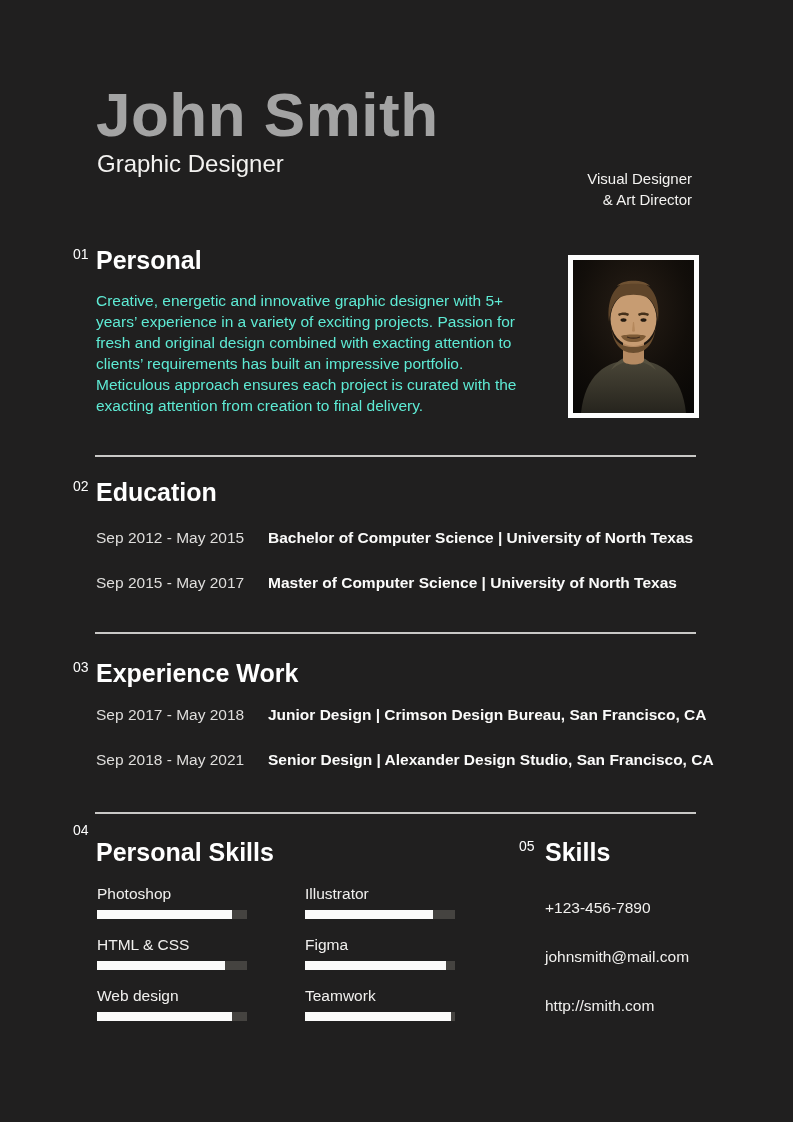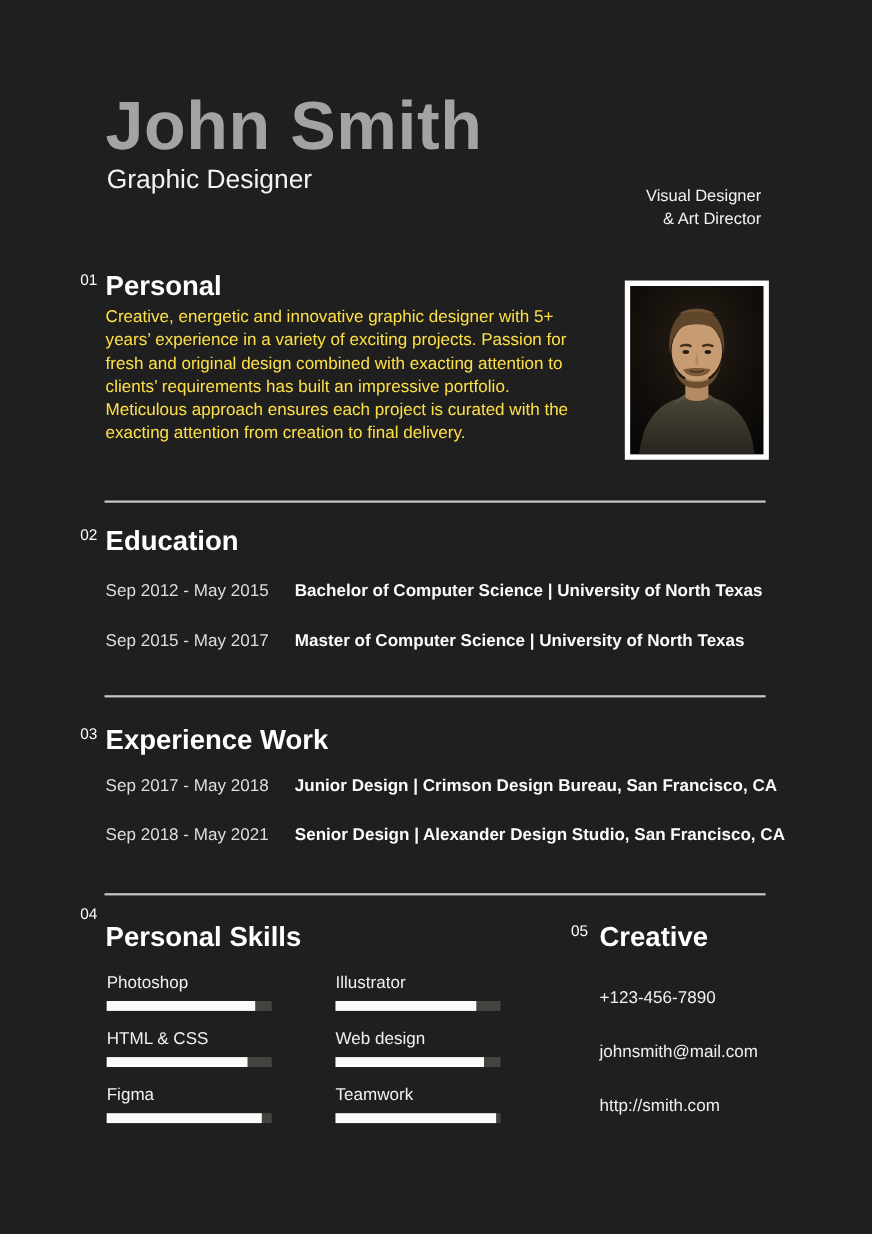--- a/index.html
+++ b/index.html
@@ -29,22 +29,22 @@
   
   .secnum{position:absolute;font-size:14px;font-weight:400;color:#fdfdfd;}
   .sechead{position:absolute;font-size:25px;font-weight:700;line-height:1;color:#ffffff;white-space:nowrap;}
   #num-profile{left:73px;top:246px}   #head-profile{left:96px;top:248px}
   #num-edu{left:73px;top:478px}       #head-edu{left:96px;top:480px}
   #num-exp{left:73px;top:659px}       #head-exp{left:96px;top:661px}
   #num-skills{left:73px;top:822px}    #head-skills{left:96px;top:840px}
   #num-contact{left:519px;top:838px}  #head-contact{left:545px;top:840px}
   
   .profile-text{
-    position:absolute;left:96px;top:278px;width:444px;
-    font-size:15.5px;line-height:21px;color:#fde047;
+    position:absolute;left:96px;top:290px;width:444px;
+    font-size:15.5px;line-height:21px;color:#5eead4;
   }
   .photo{
     position:absolute;left:568px;top:255px;width:131px;height:163px;
     border:5px solid #fdfdfd;box-sizing:border-box;background:#0b0908;
   }
   .photo svg{display:block;width:100%;height:100%;}
   
   .rule{position:absolute;left:95px;width:601px;height:2px;background:#c9c8c6;}
   #rule1{top:455px}#rule2{top:632px}#rule3{top:812px}
   
@@ -161,40 +161,40 @@
           <div class="bar-fill" style="width: 85%;"></div>
         </div>
     </div>
     <div class="skill">
       <div class="label">HTML &amp; CSS</div>
       <div class="bar">
           <div class="bar-fill" style="width: 85%;"></div>
         </div>
     </div>
     <div class="skill">
+      <div class="label">Figma</div>
+      <div class="bar">
+          <div class="bar-fill" style="width: 94%;"></div>
+        </div>
+    </div>
+    <div class="skill">
       <div class="label">Web design</div>
       <div class="bar">
           <div class="bar-fill" style="width: 90%;"></div>
         </div>
     </div>
     <div class="skill">
-      <div class="label">Figma</div>
-      <div class="bar">
-          <div class="bar-fill" style="width: 94%;"></div>
-        </div>
-    </div>
-    <div class="skill">
       <div class="label">Teamwork</div>
       <div class="bar">
           <div class="bar-fill" style="width: 97%;"></div>
         </div>
     </div>
   </div>
 
   <div class="secnum" id="num-contact">05</div>
-  <div class="sechead" id="head-contact">Creative</div>
+  <div class="sechead" id="head-contact">Skills</div>
   <div class="contact-list">
     <div class="contact-item">+123-456-7890</div>
     <div class="contact-item">johnsmith@mail.com</div>
     <div class="contact-item">http://smith.com</div>
   </div>
 
 </div>
 
 </body></html>

